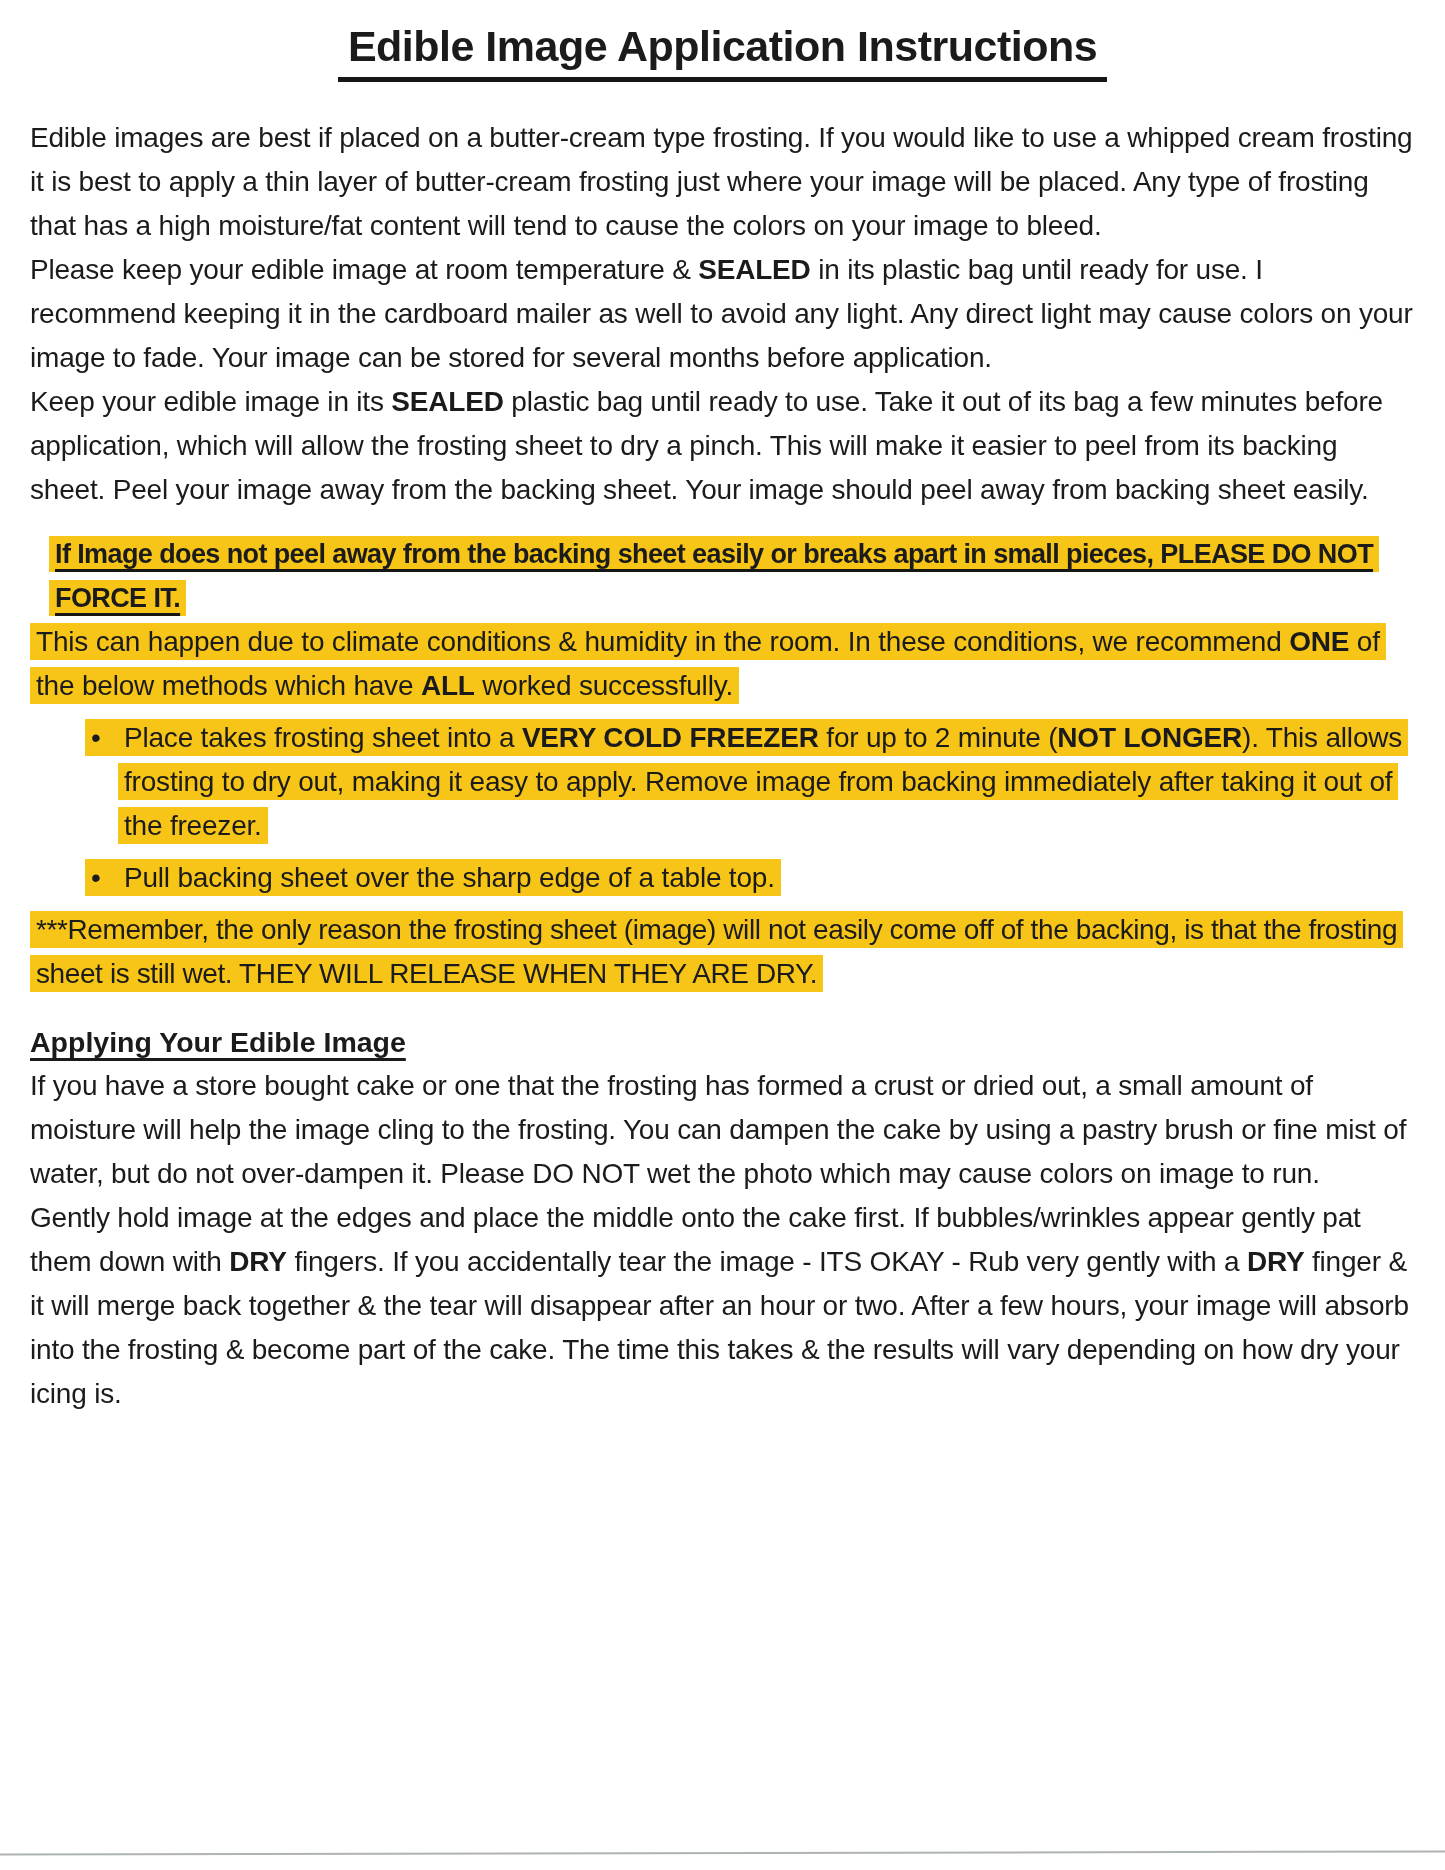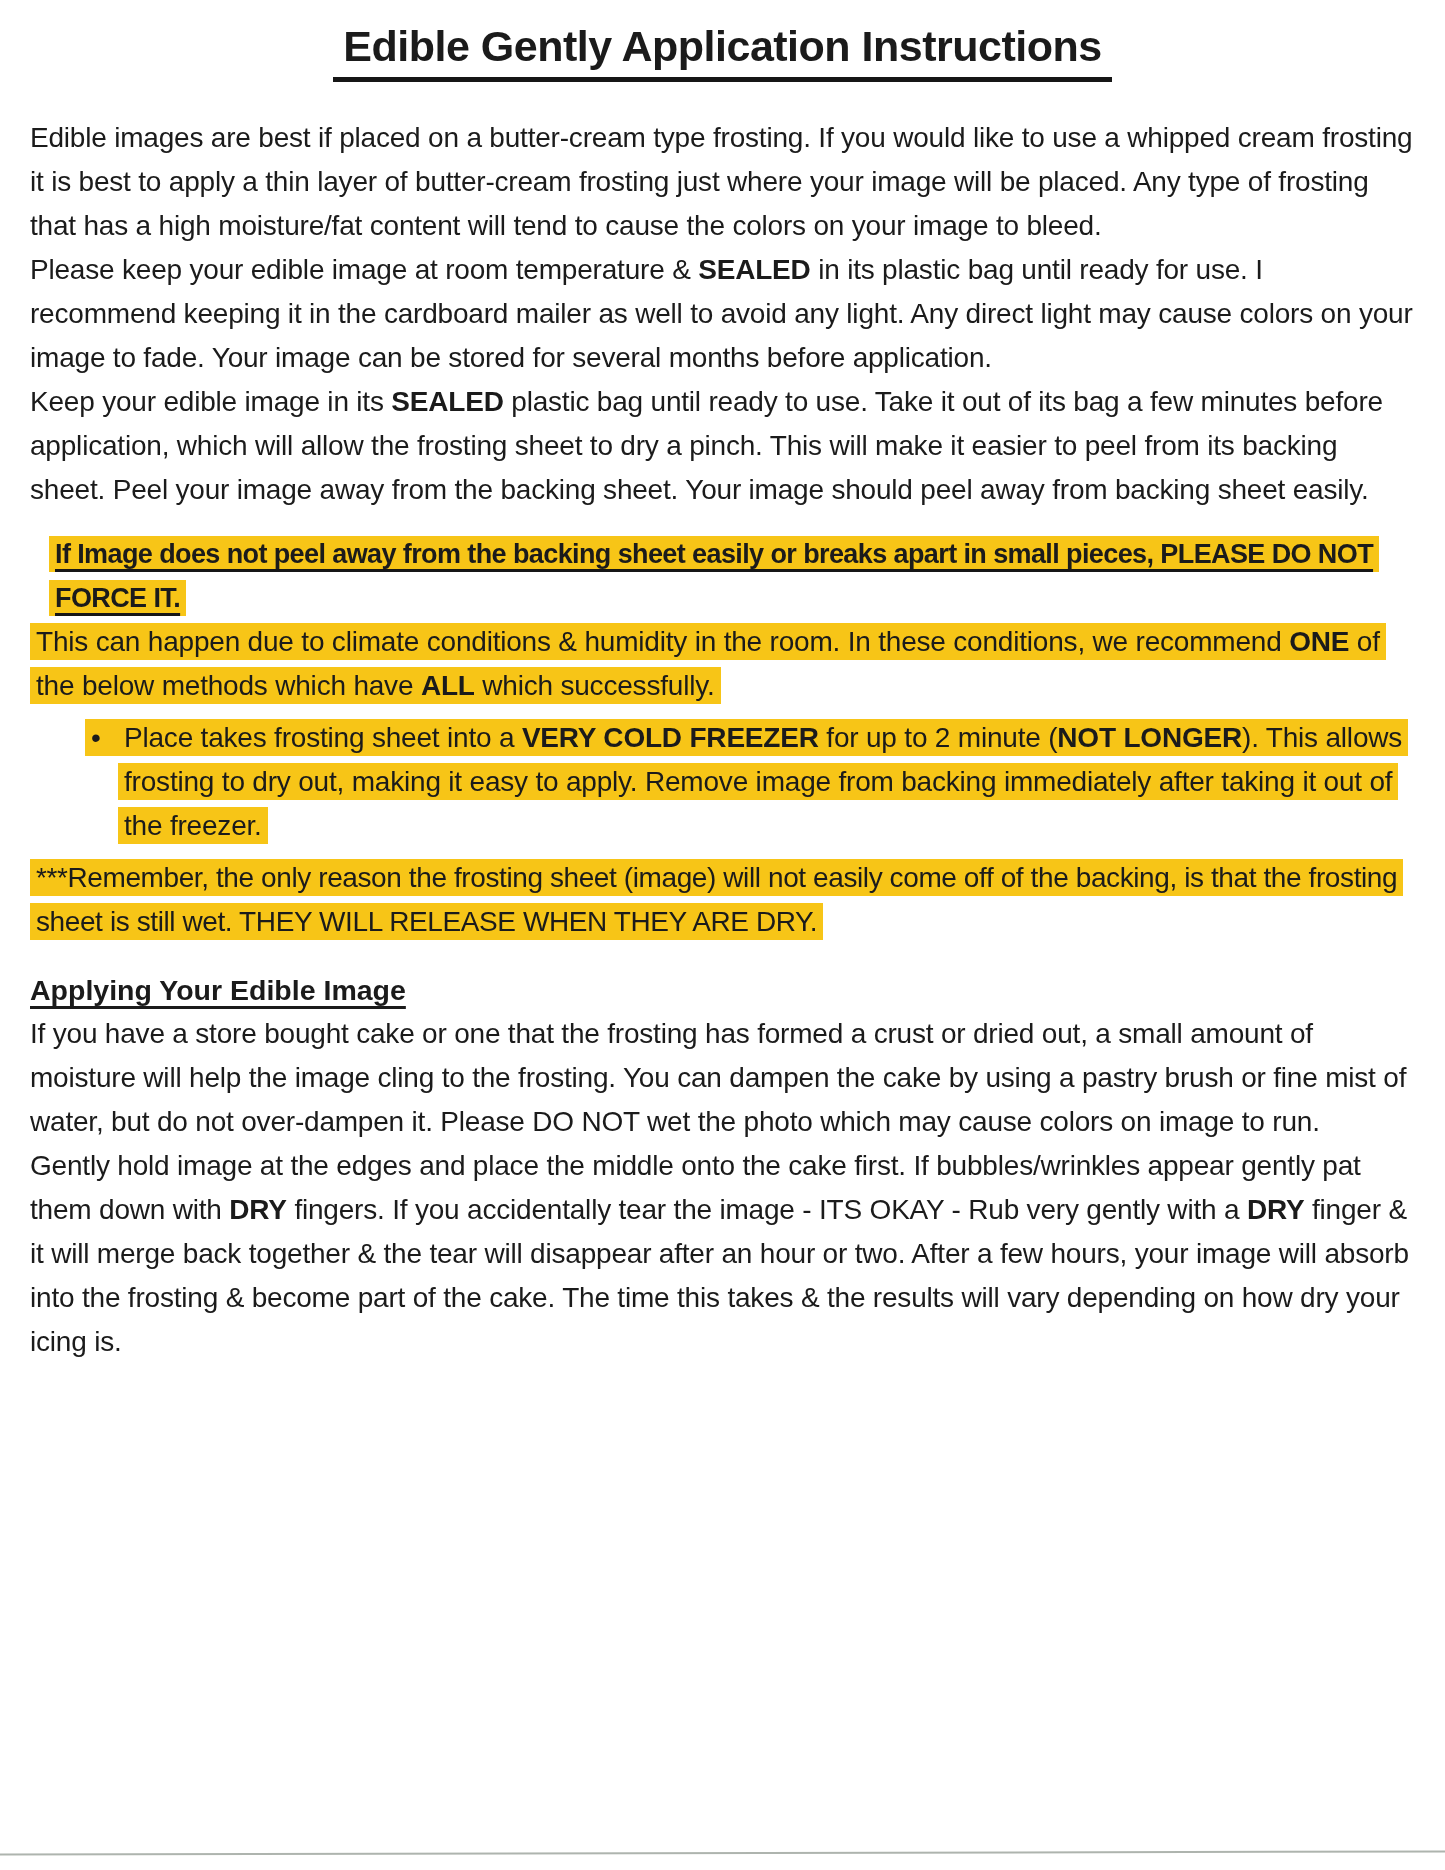--- a/index.html
+++ b/index.html
@@ -99,35 +99,36 @@
     background: #aeb4ae;
     transform: rotate(-0.12deg);
   }
 </style>
 </head>
 <body>
 
 <div class="page">
 
   <div class="title-wrap">
-    <h1 class="doc-title">Edible Gently Application Instructions</h1>
+    <h1 class="doc-title">Edible Image Application Instructions</h1>
   </div>
 
   <p class="para"><span>Edible images are best if placed on a butter-cream type frosting. If you would like to use a whipped cream frosting it is best to apply a thin layer of butter-cream frosting just where your image will be placed. Any type of frosting that has a high moisture/fat content will tend to cause the colors on your image to bleed.</span></p>
 
   <p class="para"><span>Please keep your edible image at room temperature &amp; </span><b>SEALED</b><span> in its plastic bag until ready for use. I recommend keeping it in the cardboard mailer as well to avoid any light. Any direct light may cause colors on your image to fade. Your image can be stored for several months before application.</span></p>
 
   <p class="para"><span>Keep your edible image in its </span><b>SEALED</b><span> plastic bag until ready to use. Take it out of its bag a few minutes before application, which will allow the frosting sheet to dry a pinch. This will make it easier to peel from its backing sheet. Peel your image away from the backing sheet. Your image should peel away from backing sheet easily.</span></p>
 
   <p class="para warn-head"><span class="hl">If Image does not peel away from the backing sheet easily or breaks apart in small pieces, PLEASE DO NOT FORCE IT.</span></p>
 
-  <p class="para"><span class="hl"><span>This can happen due to climate conditions &amp; humidity in the room. In these conditions, we recommend </span><b>ONE</b><span> of the below methods which have </span><b>ALL</b><span> which successfully.</span></span></p>
+  <p class="para"><span class="hl"><span>This can happen due to climate conditions &amp; humidity in the room. In these conditions, we recommend </span><b>ONE</b><span> of the below methods which have </span><b>ALL</b><span> worked successfully.</span></span></p>
 
   <ul class="methods">
     <li><span class="hl"><span class="marker">•</span><span><span>Place takes frosting sheet into a </span><b>VERY COLD FREEZER</b><span> for up to 2 minute (</span><b>NOT LONGER</b><span>). This allows frosting to dry out, making it easy to apply. Remove image from backing immediately after taking it out of the freezer.</span></span></span></li>
+    <li><span class="hl"><span class="marker">•</span><span><span>Pull backing sheet over the sharp edge of a table top.</span></span></span></li>
   </ul>
 
   <p class="para remember"><span class="hl">***Remember, the only reason the frosting sheet (image) will not easily come off of the backing, is that the frosting sheet is still wet. THEY WILL RELEASE WHEN THEY ARE DRY.</span></p>
 
   <h2 class="section-heading">Applying Your Edible Image</h2>
   <p class="para"><span>If you have a store bought cake or one that the frosting has formed a crust or dried out, a small amount of moisture will help the image cling to the frosting. You can dampen the cake by using a pastry brush or fine mist of water, but do not over-dampen it. Please DO NOT wet the photo which may cause colors on image to run.</span></p>
   <p class="para"><span>Gently hold image at the edges and place the middle onto the cake first. If bubbles/wrinkles appear gently pat them down with </span><b>DRY</b><span> fingers. If you accidentally tear the image - ITS OKAY - Rub very gently with a </span><b>DRY</b><span> finger &amp; it will merge back together &amp; the tear will disappear after an hour or two. After a few hours, your image will absorb into the frosting &amp; become part of the cake. The time this takes &amp; the results will vary depending on how dry your icing is.</span></p>
 
 </div>
 

